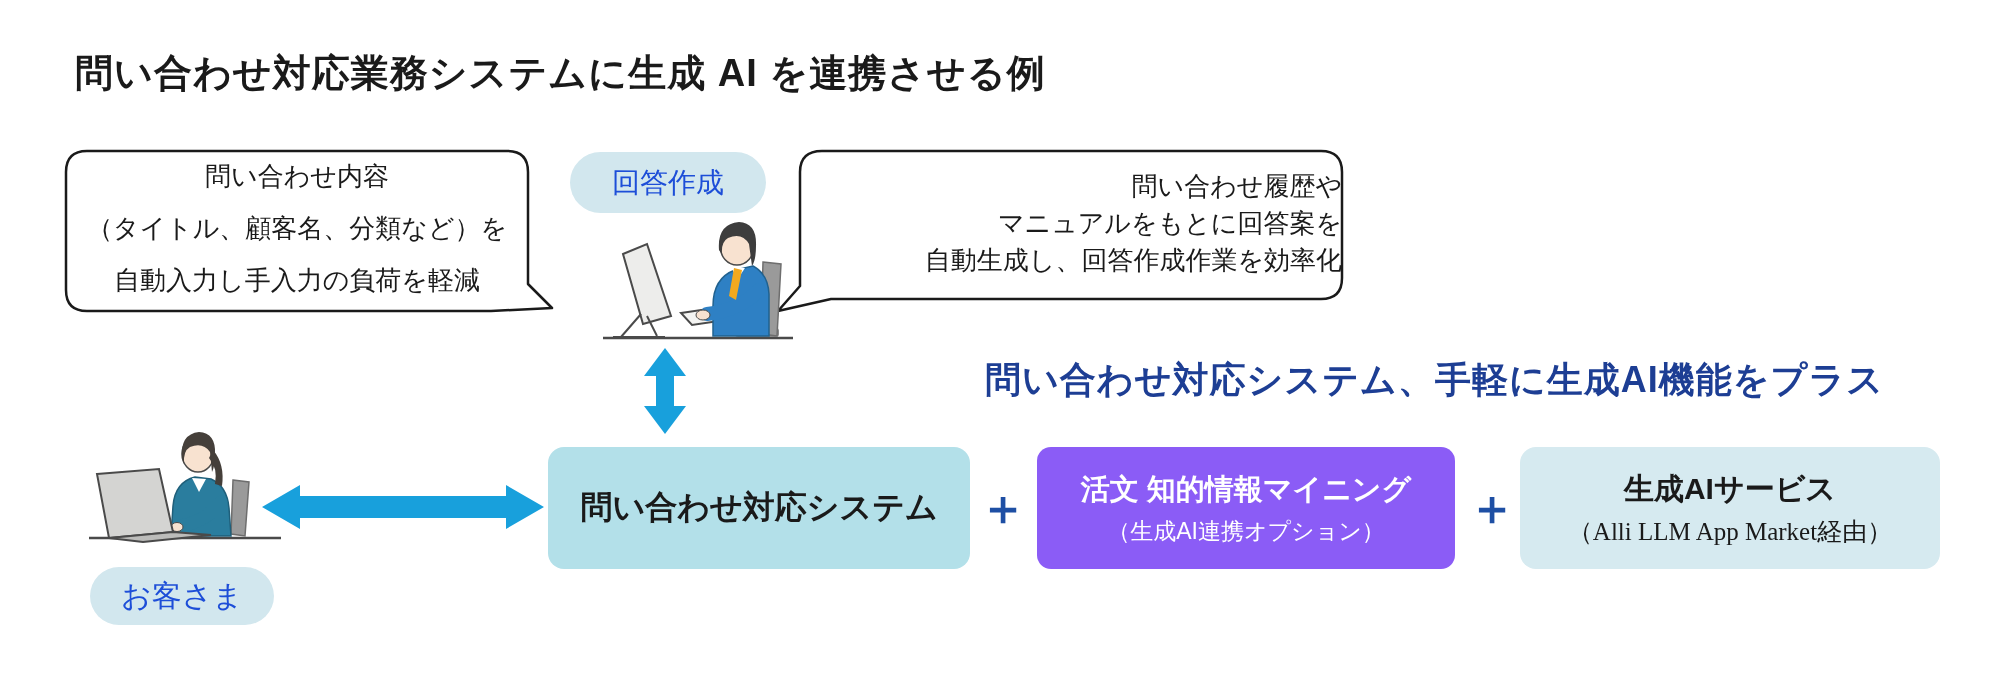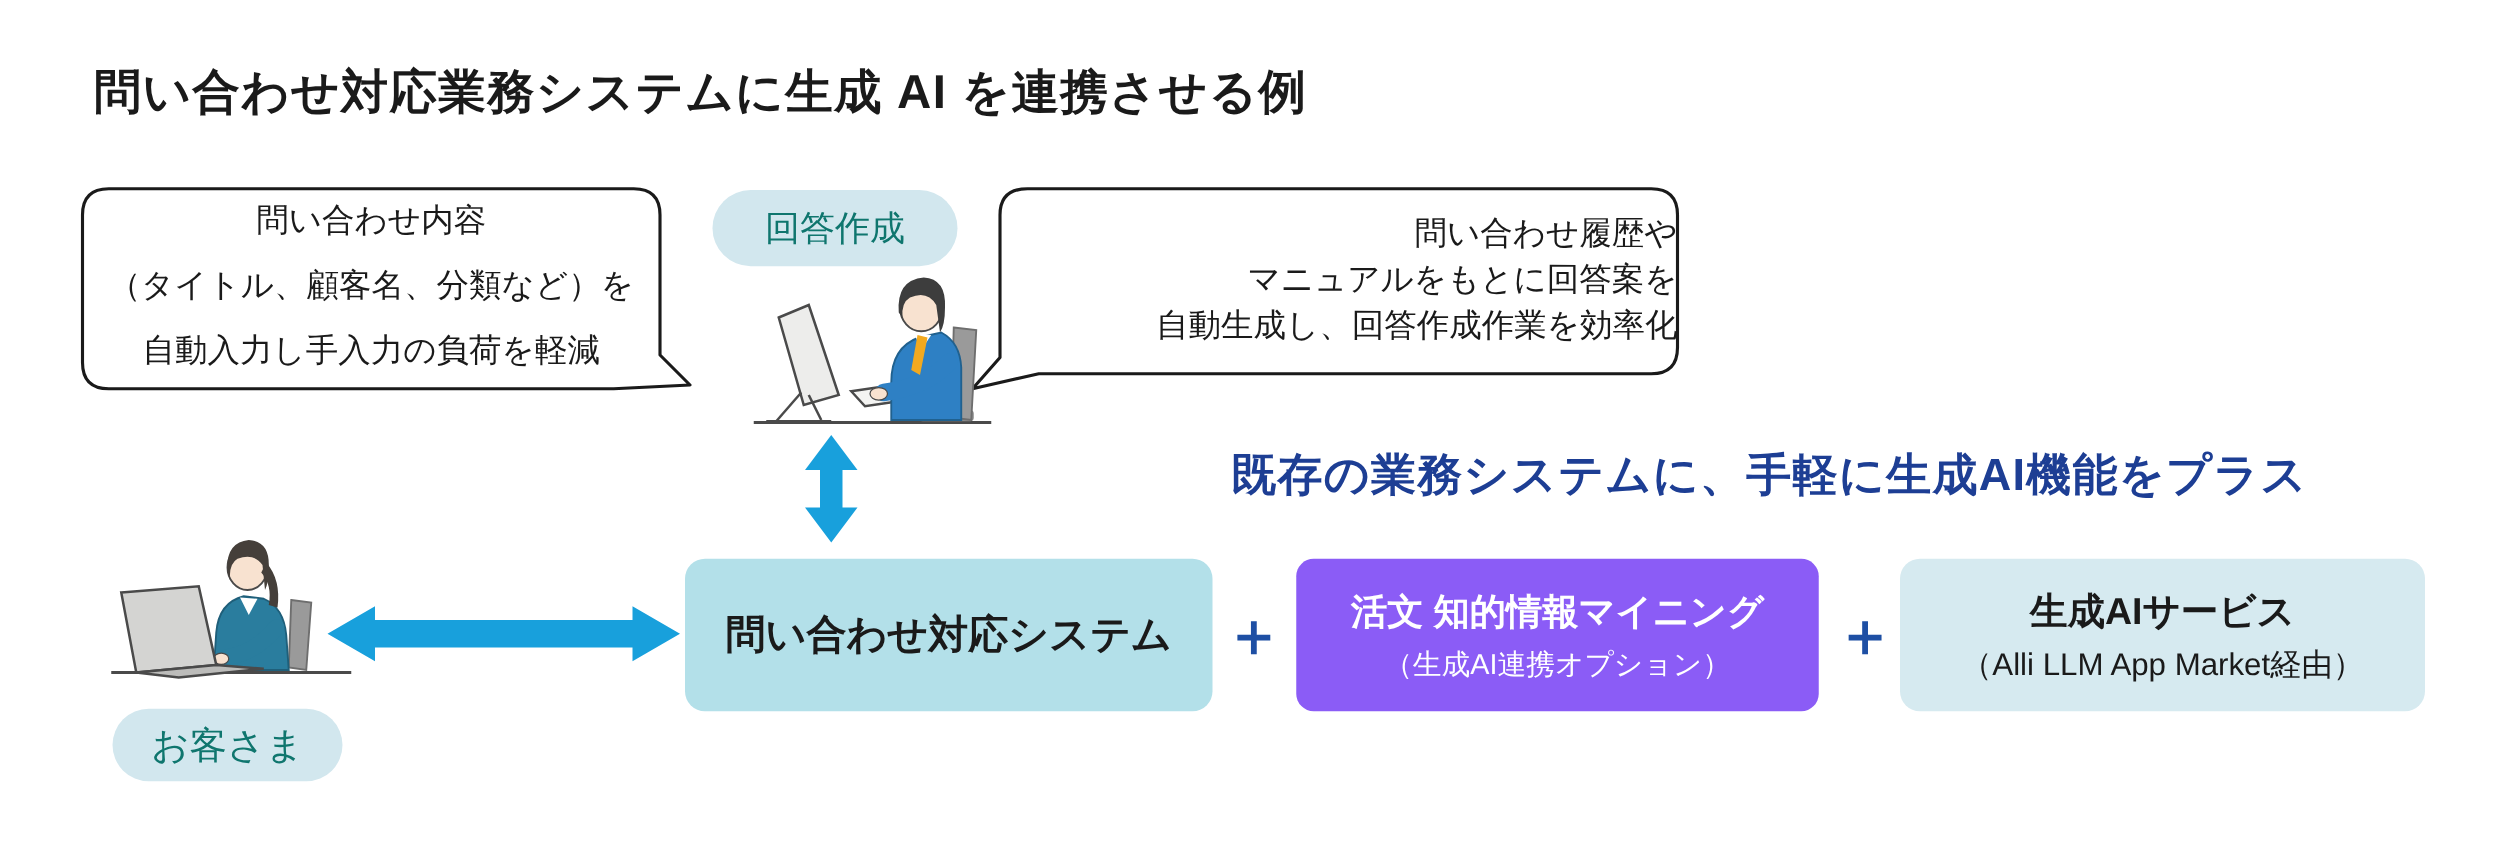--- a/index.html
+++ b/index.html
@@ -17,21 +17,21 @@
 
   .bubble-wrap svg { display: block; }
   .bubble-text {
     position: absolute; display: flex; flex-direction: column;
     align-items: center; justify-content: center; text-align: center;
     font-size: 26px; line-height: 37px; color: #1a1a1a;
   }
 
   .pill {
     background: #d2e7ee; border-radius: 32px; display: flex;
-    align-items: center; justify-content: center; color: #0f766e;
+    align-items: center; justify-content: center; color: #1d4ed8;
   }
   .pill.answer { left: 570px; top: 152px; width: 196px; height: 61px; font-size: 28px; }
   .pill.customer { left: 90px; top: 567px; width: 184px; height: 58px; font-size: 30px; }
 
   .headline {
     left: 985px; top: 356px; width: 990px; font-size: 36px; font-weight: bold;
     color: #1d3e94; letter-spacing: 1px; white-space: nowrap;
   }
 
   .web-label {
@@ -44,21 +44,21 @@
     text-align: center; top: 447px; height: 122px; border-radius: 16px;
   }
   .box .line1 { font-weight: bold; }
   .box.inquiry { left: 548px; width: 422px; background: #b3e0e9; }
   .box.inquiry .line1 { font-size: 32px; color: #1a1a1a; }
   .box.mining { left: 1037px; width: 418px; background: #8b5cf6; border-radius: 14px; color: #ffffff; }
   .box.mining .line1 { font-size: 29px; }
   .box.mining .line2 { font-size: 23px; margin-top: 6px; }
   .box.ai-service { left: 1520px; width: 420px; background: #d6eaf0; color: #1a1a1a; }
   .box.ai-service .line1 { font-size: 30px; }
-  .box.ai-service .line2 { font-size: 25px; margin-top: 5px; }
+  .box.ai-service .line2 { font-size: 25px; margin-top: 5px; font-family: Liberation Serif, serif; }
 
   .plus {
     top: 478px; width: 60px; height: 60px; display: flex; align-items: center;
     justify-content: center; font-size: 48px; font-weight: bold; color: #1e4fa4;
   }
   .plus.p1 { left: 973px; }
   .plus.p2 { left: 1462px; }
 </style>
 </head>
 <body>
@@ -111,21 +111,21 @@
       <path d="M 154,40 Q 152,14 174,12 Q 192,13 191,36 Q 191,50 187,56 L 184,34 Q 177,22 163,28 Q 156,32 157,44 Z" fill="#3d3d3d"></path>
     </svg>
   </div>
 
   <div class="abs" style="left:643px; top:346px; width:44px; height:90px;">
     <svg width="44" height="90" viewBox="0 0 44 90">
       <polygon points="22,2 43,30 31,30 31,60 43,60 22,88 1,60 13,60 13,30 1,30" fill="#18a0dc"></polygon>
     </svg>
   </div>
 
-  <div class="abs headline">既存の業務システムに、手軽に生成AI機能をプラス</div>
+  <div class="abs headline">問い合わせ対応システム、手軽に生成AI機能をプラス</div>
 
 
   <div class="abs" style="left:258px; top:483px; width:290px; height:48px;">
     <svg width="290" height="48" viewBox="0 0 290 48">
       <polygon points="4,24 42,2 42,13 248,13 248,2 286,24 248,46 248,35 42,35 42,46" fill="#18a0dc"></polygon>
     </svg>
   </div>
 
   <div class="abs" style="left:85px; top:422px; width:200px; height:150px;">
     <svg width="200" height="150" viewBox="0 0 200 150">

